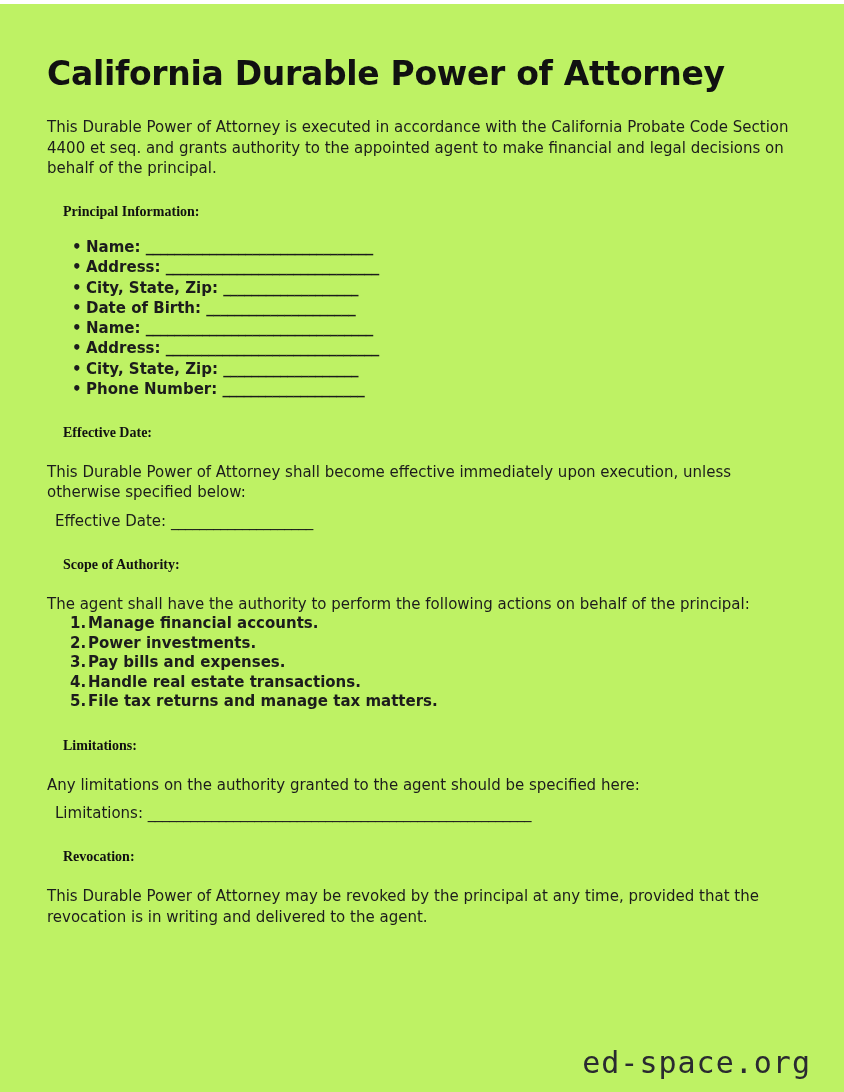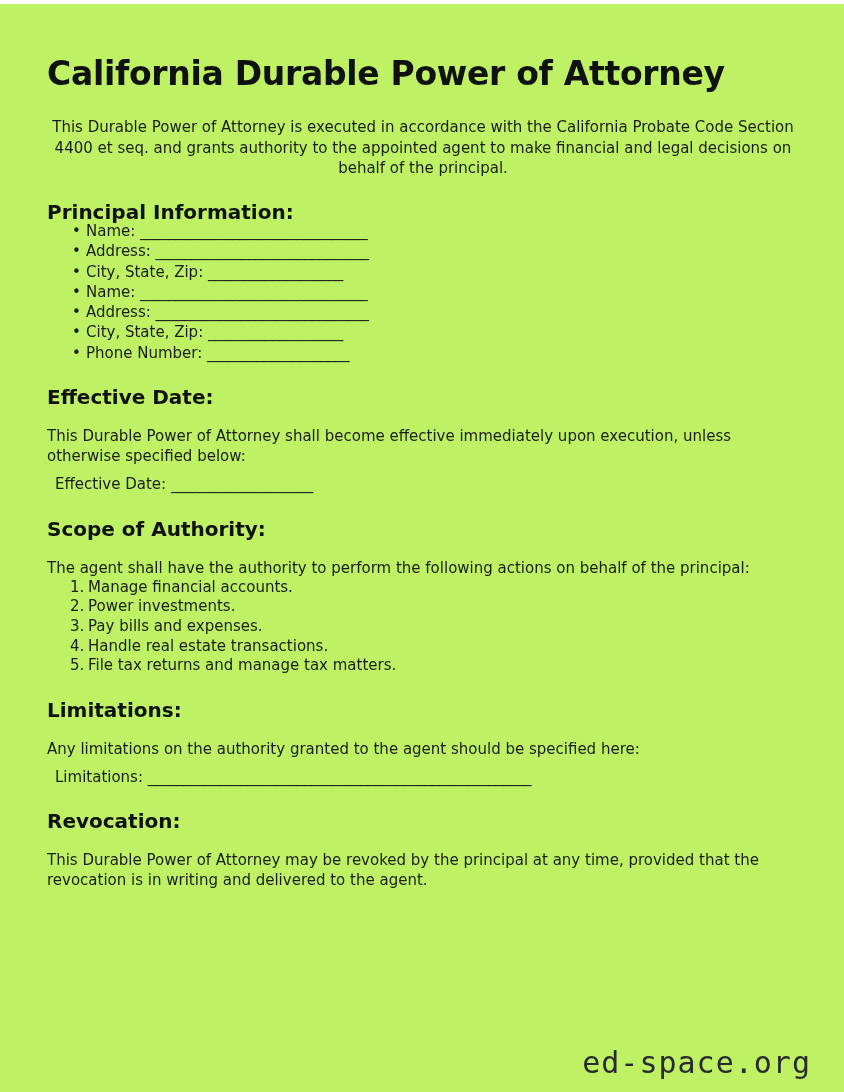--- a/index.html
+++ b/index.html
@@ -40,33 +40,34 @@
     padding-top: 52px;
     color: #111111;
   }
 
   .para {
     font-size: 15px;
     line-height: 20.2px;
     margin: 0;
     color: #1c1c1c;
   }
-  .para.intro { padding-top: 25px; text-align: center; }
+  .para.intro { padding-top: 25px; }
 
   .section-heading {
-    font-size: 20px;
+    font-size: 14px;
     font-weight: bold;
     line-height: 18px;
-    margin: 0;
+    margin: 16px;
     color: #111111;
+    font-family: Liberation Serif, serif;
   }
 
   .sp-heading-top { margin-top: 25px; }
   .sp-para-top    { margin-top: 20px; }
-  .sp-list-top    { margin-top: 17px; }
+  .sp-list-top    { margin-top: 17px; font-weight: bold; }
   .sp-blank-top   { margin-top: 20px; }
 
   ul.bullets {
     list-style: none;
     margin: 0;
     padding: 0;
   }
   ul.bullets li {
     font-size: 15px;
     line-height: 20.3px;
@@ -139,20 +140,21 @@
     <h1 class="doc-title">California Durable Power of Attorney</h1>
 
     <p class="para intro">This Durable Power of Attorney is executed in accordance with the California Probate Code Section 4400 et seq. and grants authority to the appointed agent to make financial and legal decisions on behalf of the principal.</p>
 
     <h2 class="section-heading sp-heading-top">Principal Information:</h2>
 
     <ul class="bullets sp-list-top">
       <li><span>Name:</span> <span class="rule">________________________________</span></li>
       <li><span>Address:</span> <span class="rule">______________________________</span></li>
       <li><span>City, State, Zip:</span> <span class="rule">___________________</span></li>
+      <li><span>Date of Birth:</span> <span class="rule">_____________________</span></li>
     </ul>
 
 
     <ul class="bullets sp-list-top">
       <li><span>Name:</span> <span class="rule">________________________________</span></li>
       <li><span>Address:</span> <span class="rule">______________________________</span></li>
       <li><span>City, State, Zip:</span> <span class="rule">___________________</span></li>
       <li><span>Phone Number:</span> <span class="rule">____________________</span></li>
     </ul>
 

